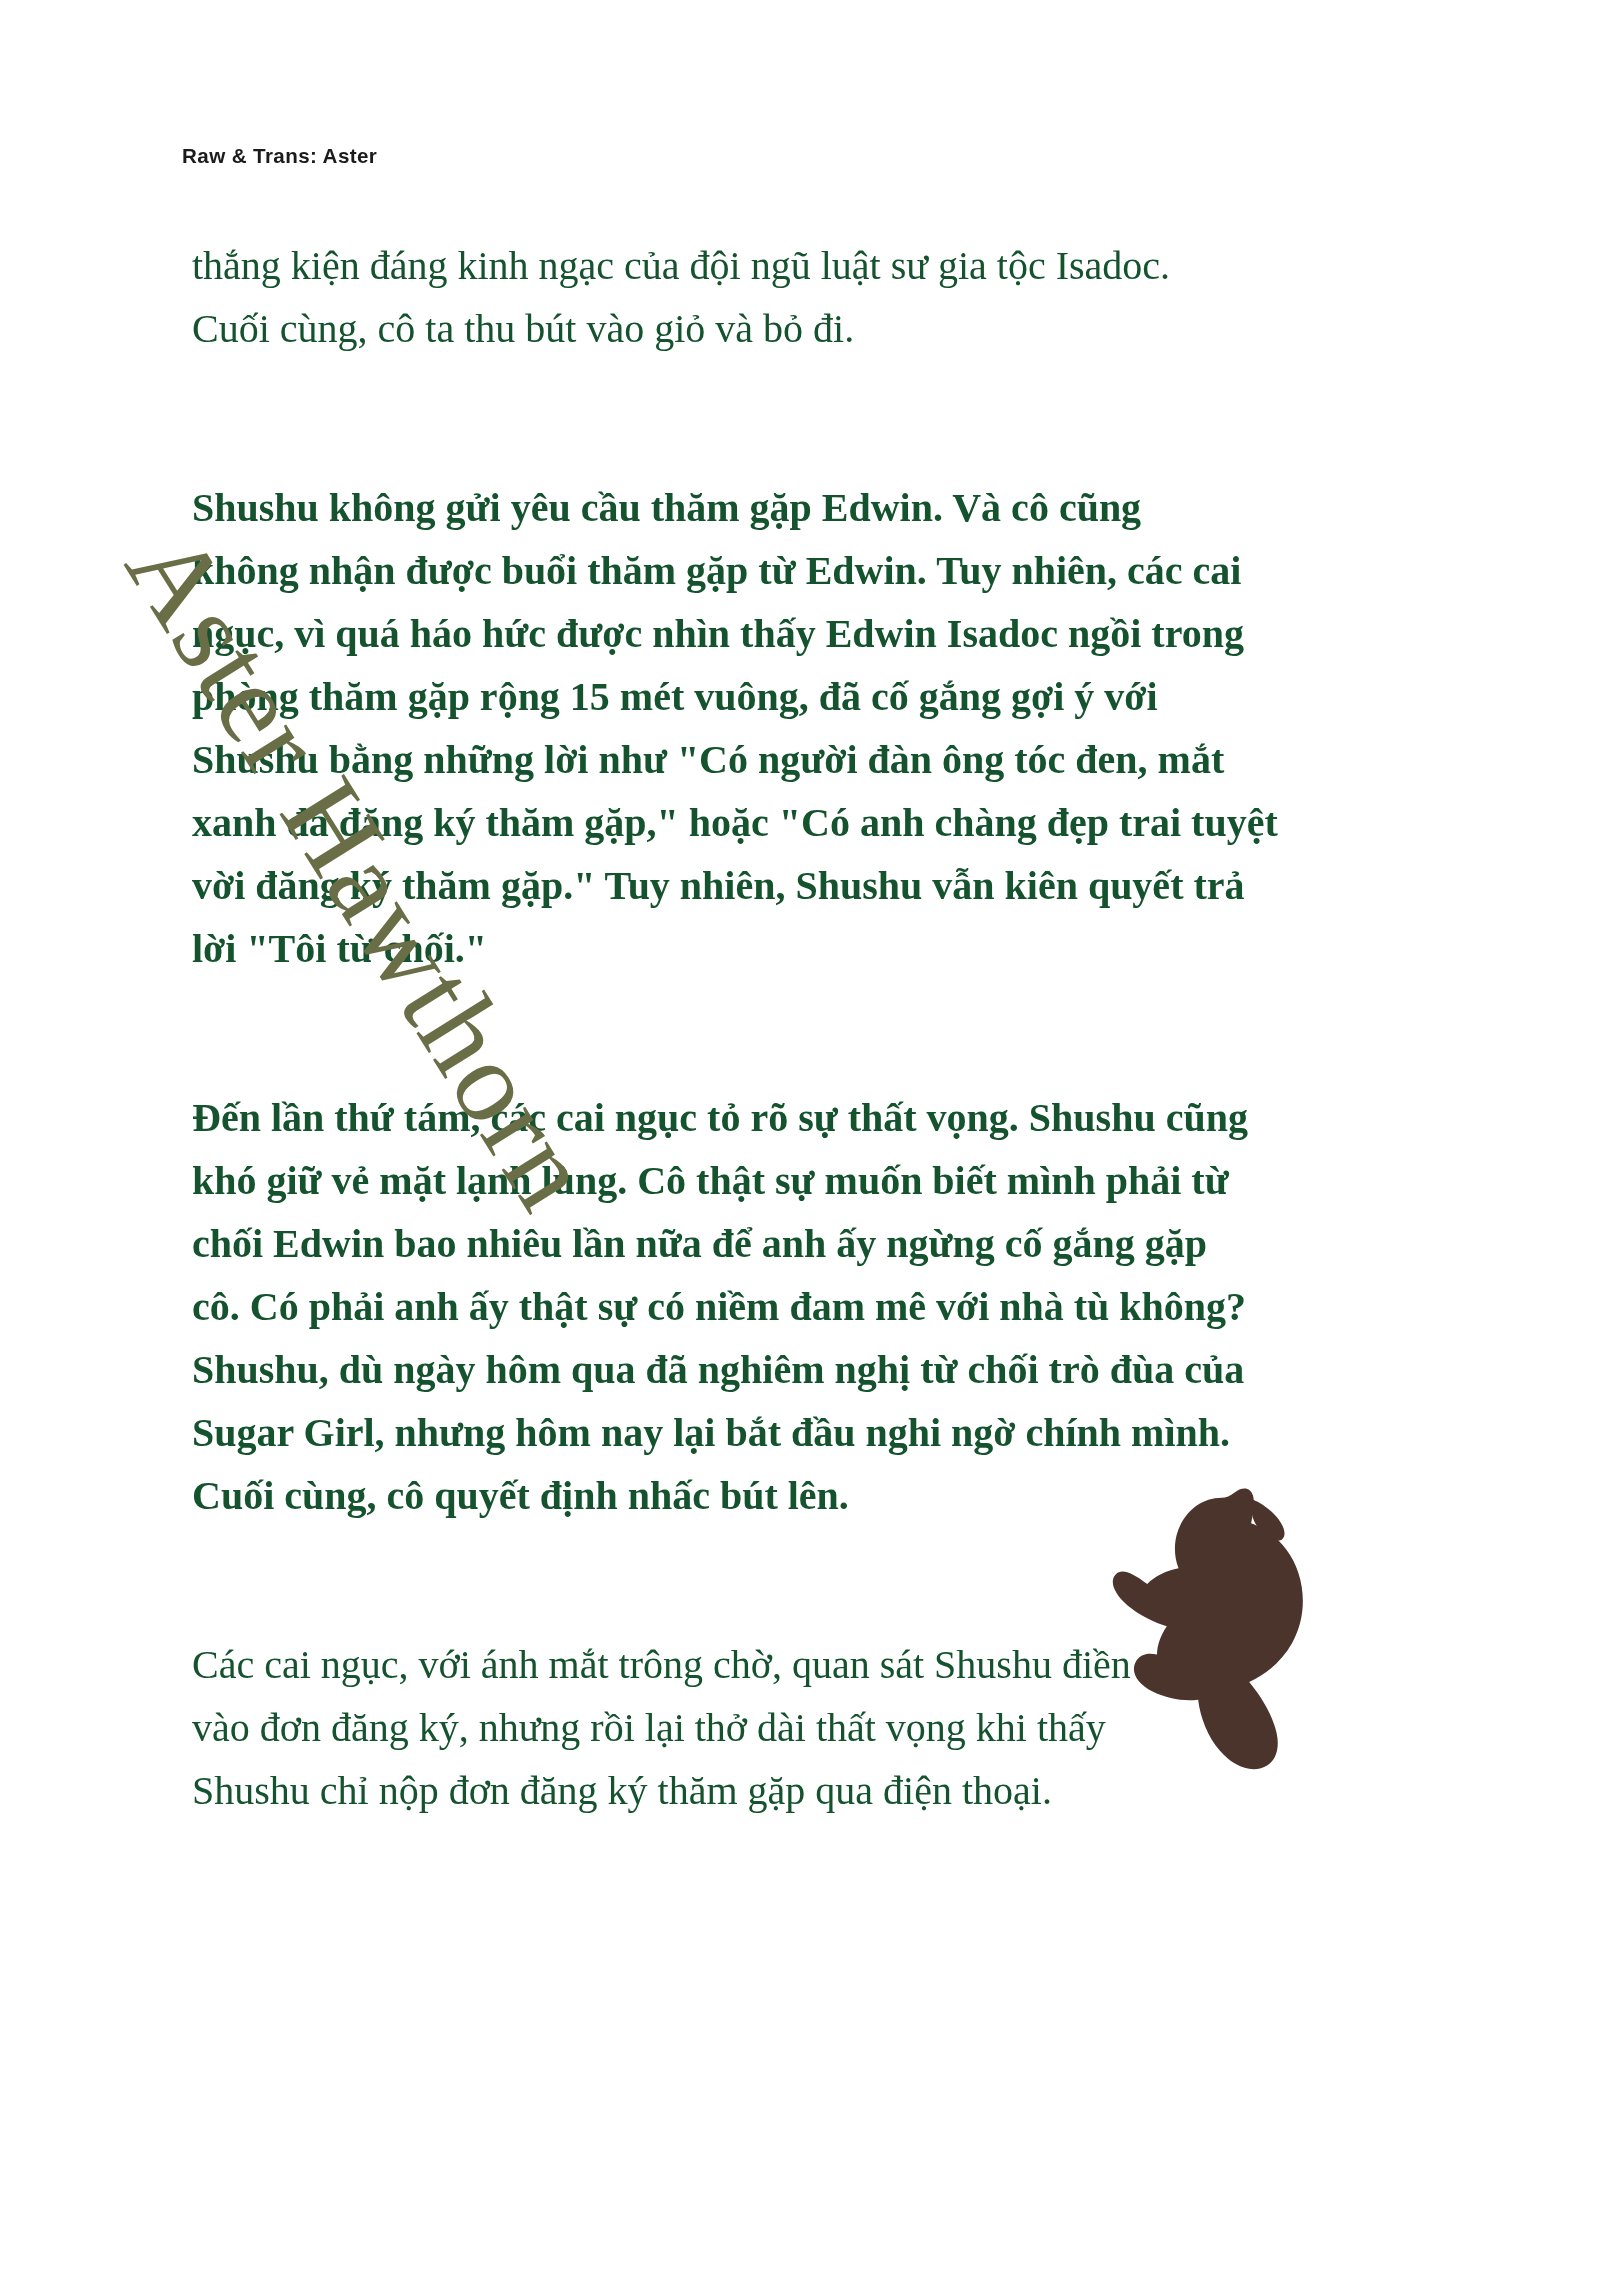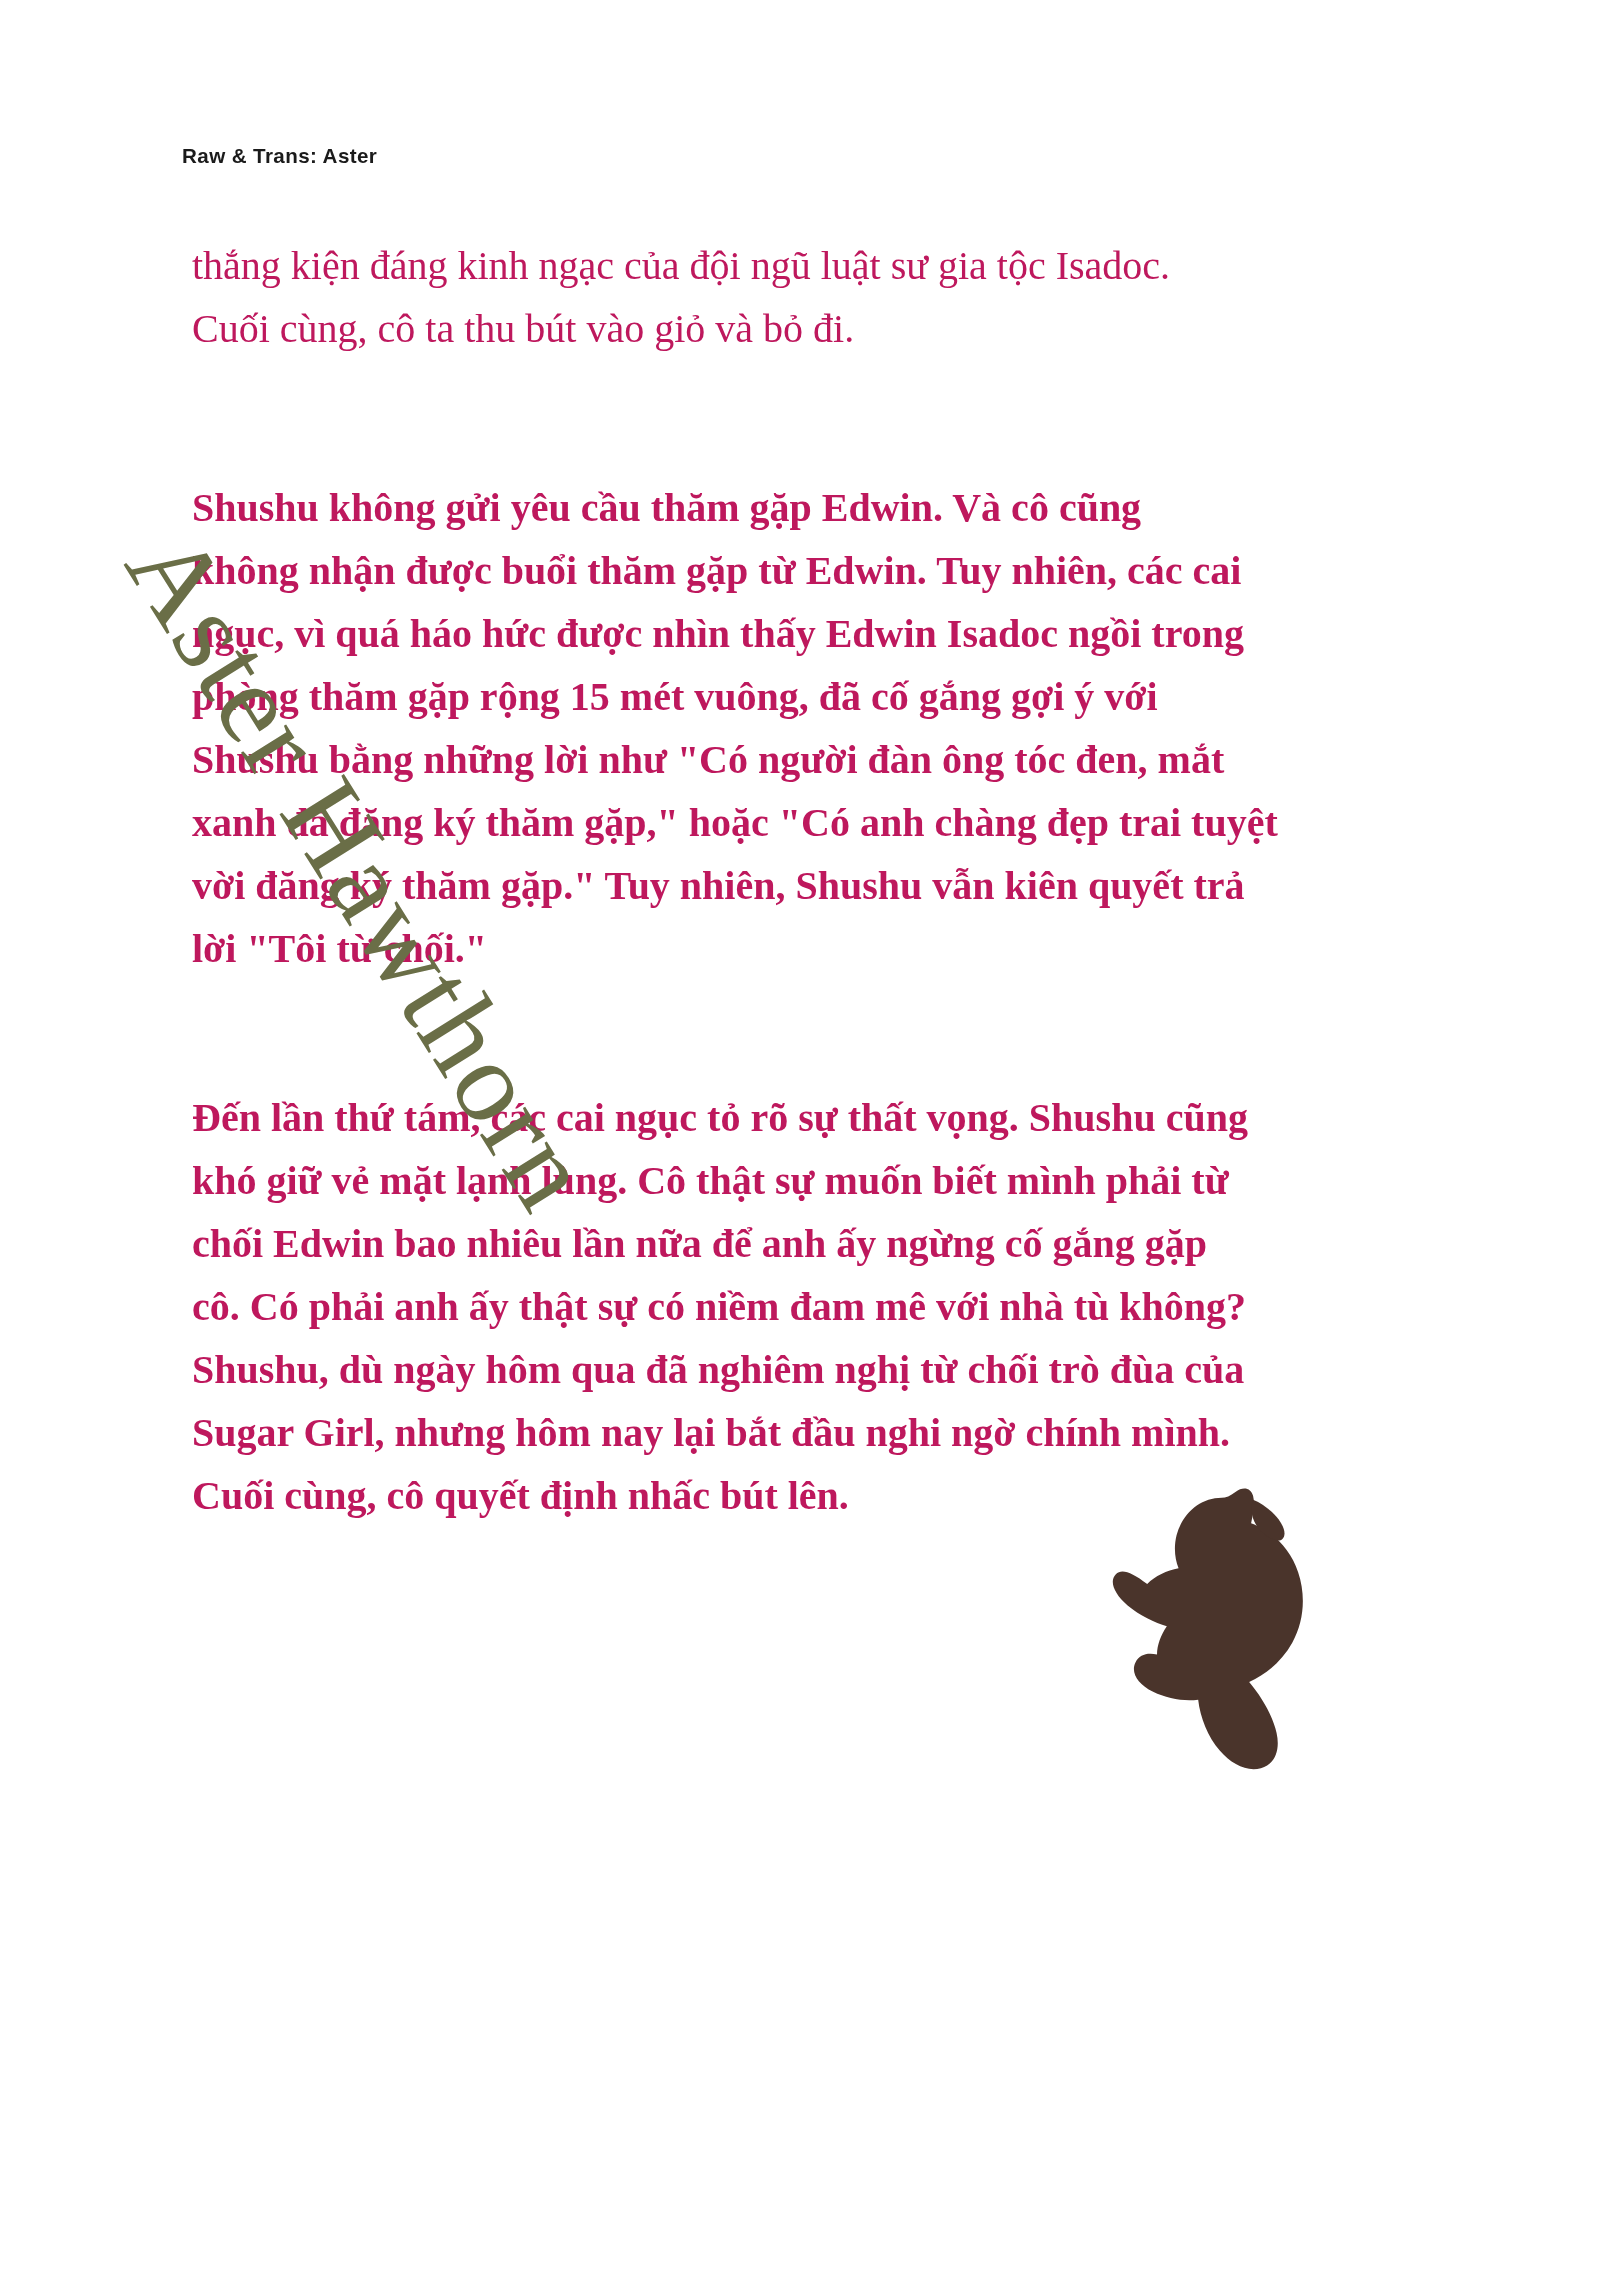--- a/index.html
+++ b/index.html
@@ -39,21 +39,21 @@
     position: absolute;
     left: 192px;
     top: 186px;
     width: 1245px;
     z-index: 2;
   }
 
   .para {
     font-size: 40px;
     line-height: 63px;
-    color: #be185d;
+    color: #14532d;
     margin: 0 0 63px 0;
     text-align: left;
     white-space: pre-wrap;
   }
 
   .para.gap-big { margin-bottom: 106px; font-weight: bold; }
   .para.gap-xbig { margin-bottom: 116px; }
 
   
   #watermark {
@@ -109,20 +109,23 @@
 xanh đã đăng ký thăm gặp," hoặc "Có anh chàng đẹp trai tuyệt
 vời đăng ký thăm gặp." Tuy nhiên, Shushu vẫn kiên quyết trả
 lời "Tôi từ chối."</p>
     <p class="para gap-big">Đến lần thứ tám, các cai ngục tỏ rõ sự thất vọng. Shushu cũng
 khó giữ vẻ mặt lạnh lùng. Cô thật sự muốn biết mình phải từ
 chối Edwin bao nhiêu lần nữa để anh ấy ngừng cố gắng gặp
 cô. Có phải anh ấy thật sự có niềm đam mê với nhà tù không?
 Shushu, dù ngày hôm qua đã nghiêm nghị từ chối trò đùa của
 Sugar Girl, nhưng hôm nay lại bắt đầu nghi ngờ chính mình.
 Cuối cùng, cô quyết định nhấc bút lên.</p>
+    <p class="para">Các cai ngục, với ánh mắt trông chờ, quan sát Shushu điền
+vào đơn đăng ký, nhưng rồi lại thở dài thất vọng khi thấy
+Shushu chỉ nộp đơn đăng ký thăm gặp qua điện thoại.</p>
   </div>
 
   <div id="watermark">
     <div class="wm-text">Aster Hawthorn</div>
   </div>
 
   <div id="cat">
     <svg viewBox="0 0 256 300" xmlns="http://www.w3.org/2000/svg" aria-hidden="true">
       <path fill="#4a342b" d="
         M 118 12

